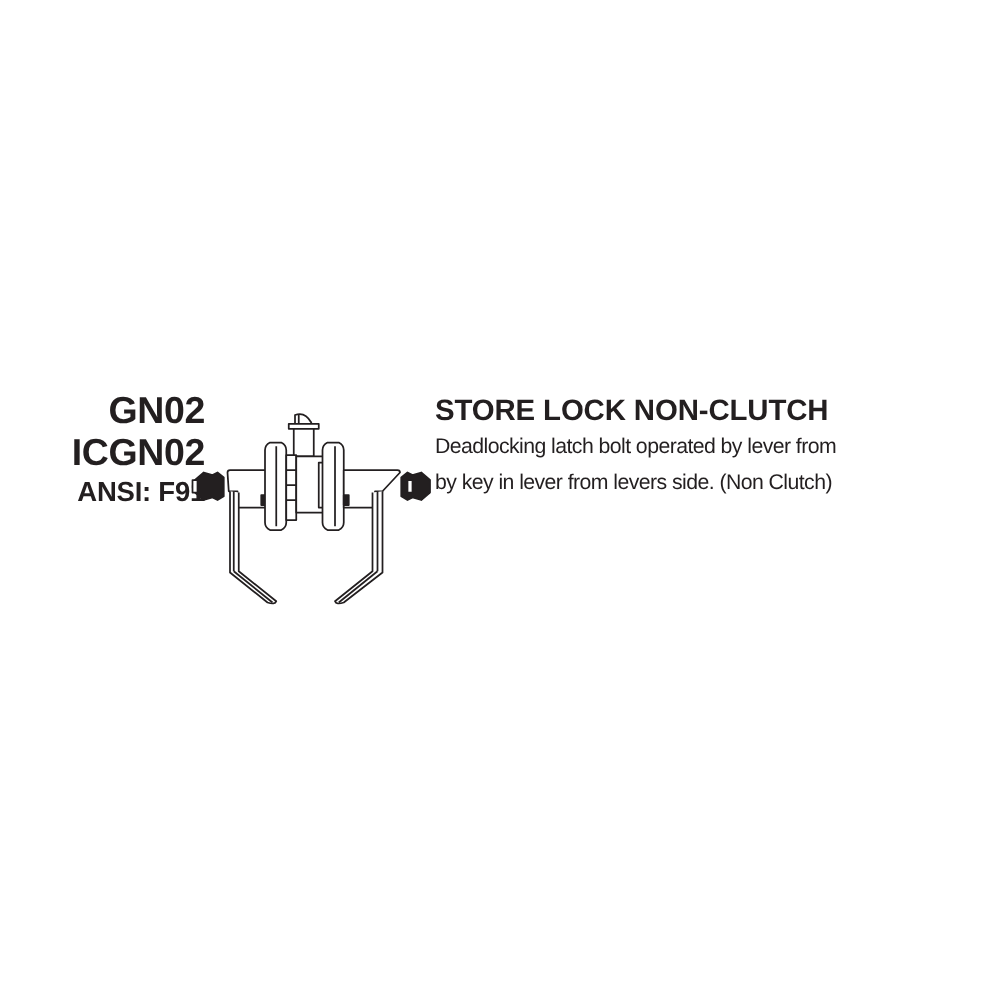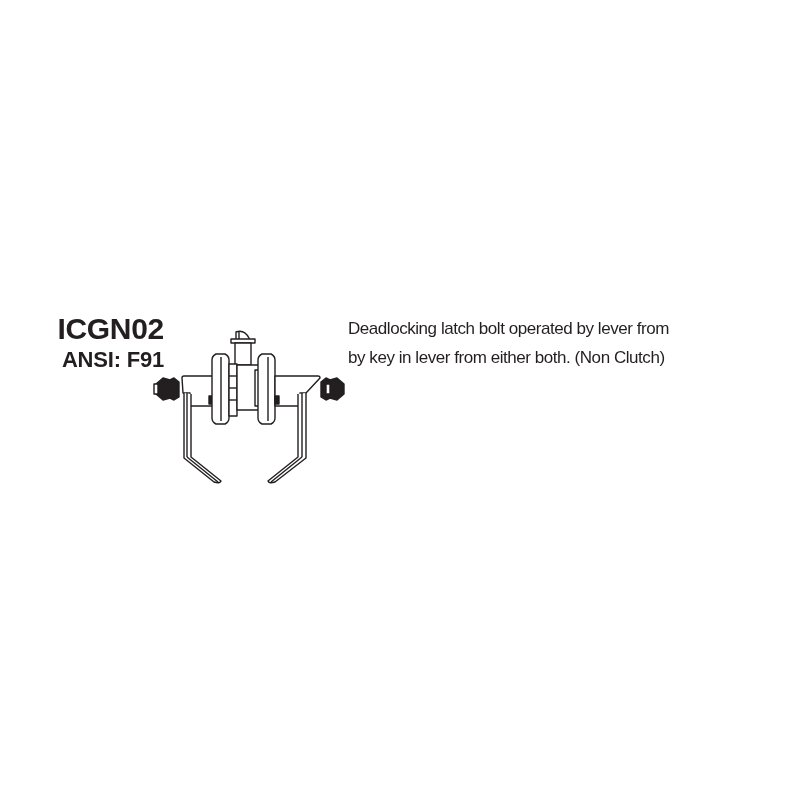--- a/index.html
+++ b/index.html
@@ -9,20 +9,21 @@
     .code-sm { font-size: 22px; line-height: 28px; letter-spacing: -0.2px; }
     .diagram { position: absolute; left: 150px; top: 300px; width: 200px; height: 200px; }
     .desc { position: absolute; left: 348px; top: 314px; width: 452px; }
     .desc-title { font-weight: bold; font-size: 23.5px; line-height: 28px; letter-spacing: -0.1px; }
     .desc-body { font-size: 17px; line-height: 28px; letter-spacing: -0.45px; margin-top: 1px; white-space: nowrap; }
   </style>
 </head>
 <body>
 
 <div class="codes">
+  <div class="code-lg">GN02</div>
   <div class="code-lg">ICGN02</div>
   <div class="code-sm">ANSI: F91</div>
 </div>
 
 <div class="diagram">
   <svg width="200" height="200" viewBox="0 0 200 200" xmlns="http://www.w3.org/2000/svg" fill="#fff" stroke="#231f20" stroke-width="1.4" stroke-linejoin="round">
 
     <g>
       <path d="M86 45 L86 32 Q94 29 99 38 L99 40 Z"></path>
       <line x1="89" y1="32" x2="89" y2="40"></line>
@@ -63,15 +64,16 @@
       <line x1="152" y1="157" x2="121" y2="182"></line>
       <rect x="125" y="96" width="4" height="8" fill="#231f20"></rect>
 
       <path d="M194 84 L187 78 L180 80 L176 78 L171 82 L171 97 L176 100 L180 98 L187 100 L194 94 Z" fill="#231f20"></path>
       <rect x="176" y="84" width="4" height="10" fill="#fff"></rect>
     </g>
   </svg>
 </div>
 
 <div class="desc">
+  <div class="desc-title">STORE LOCK NON-CLUTCH</div>
   <div class="desc-body">Deadlocking latch bolt operated by lever from</div>
-  <div class="desc-body">by key in lever from either both. (Non Clutch)</div>
+  <div class="desc-body">by key in lever from levers side. (Non Clutch)</div>
 </div>
 
 </body></html>

